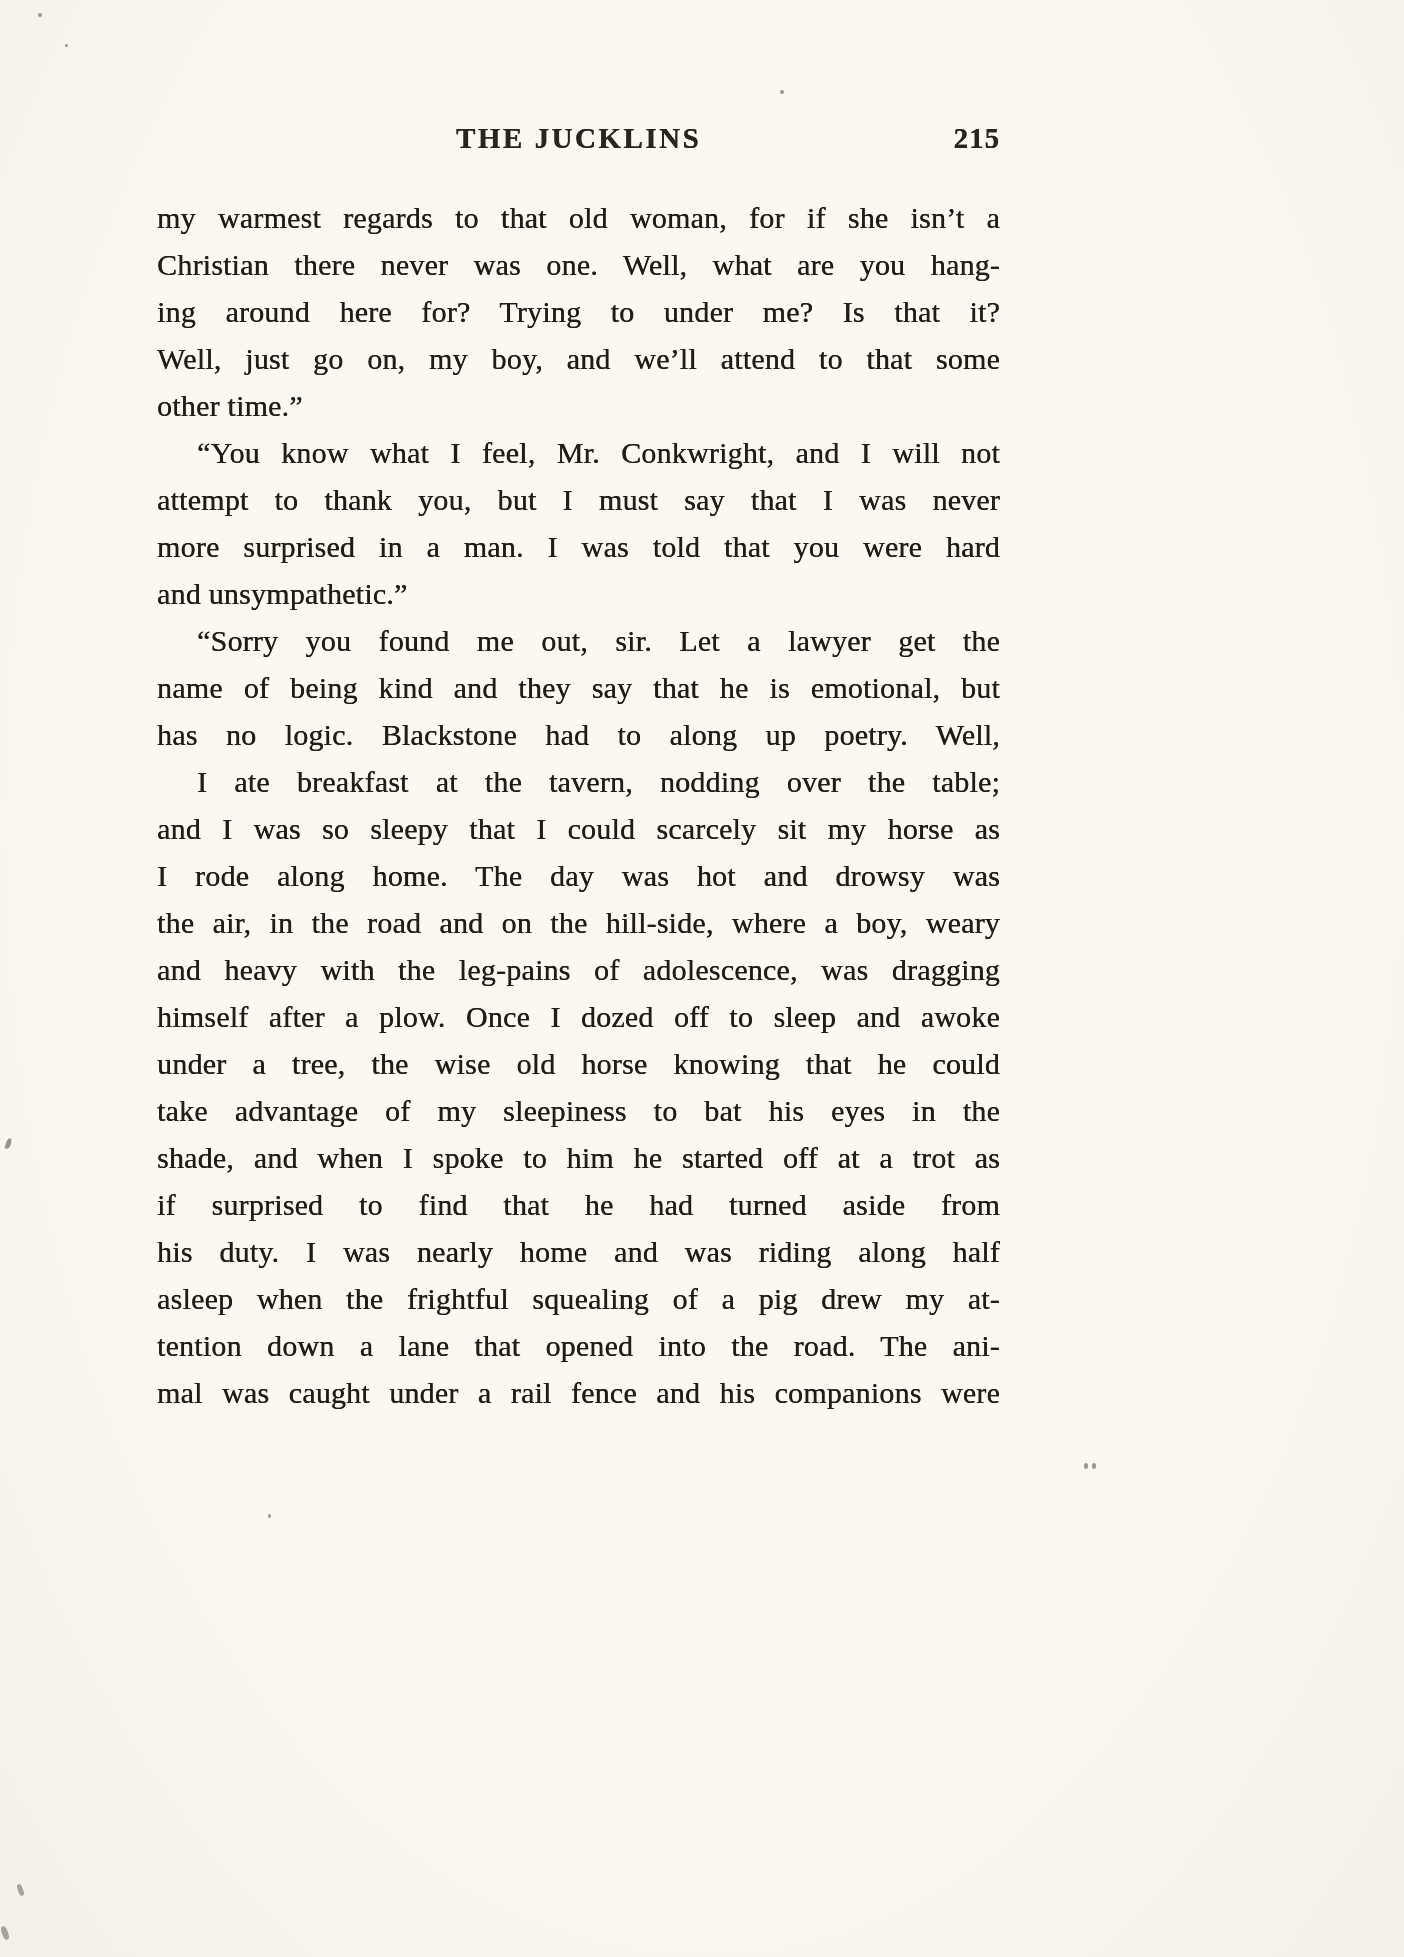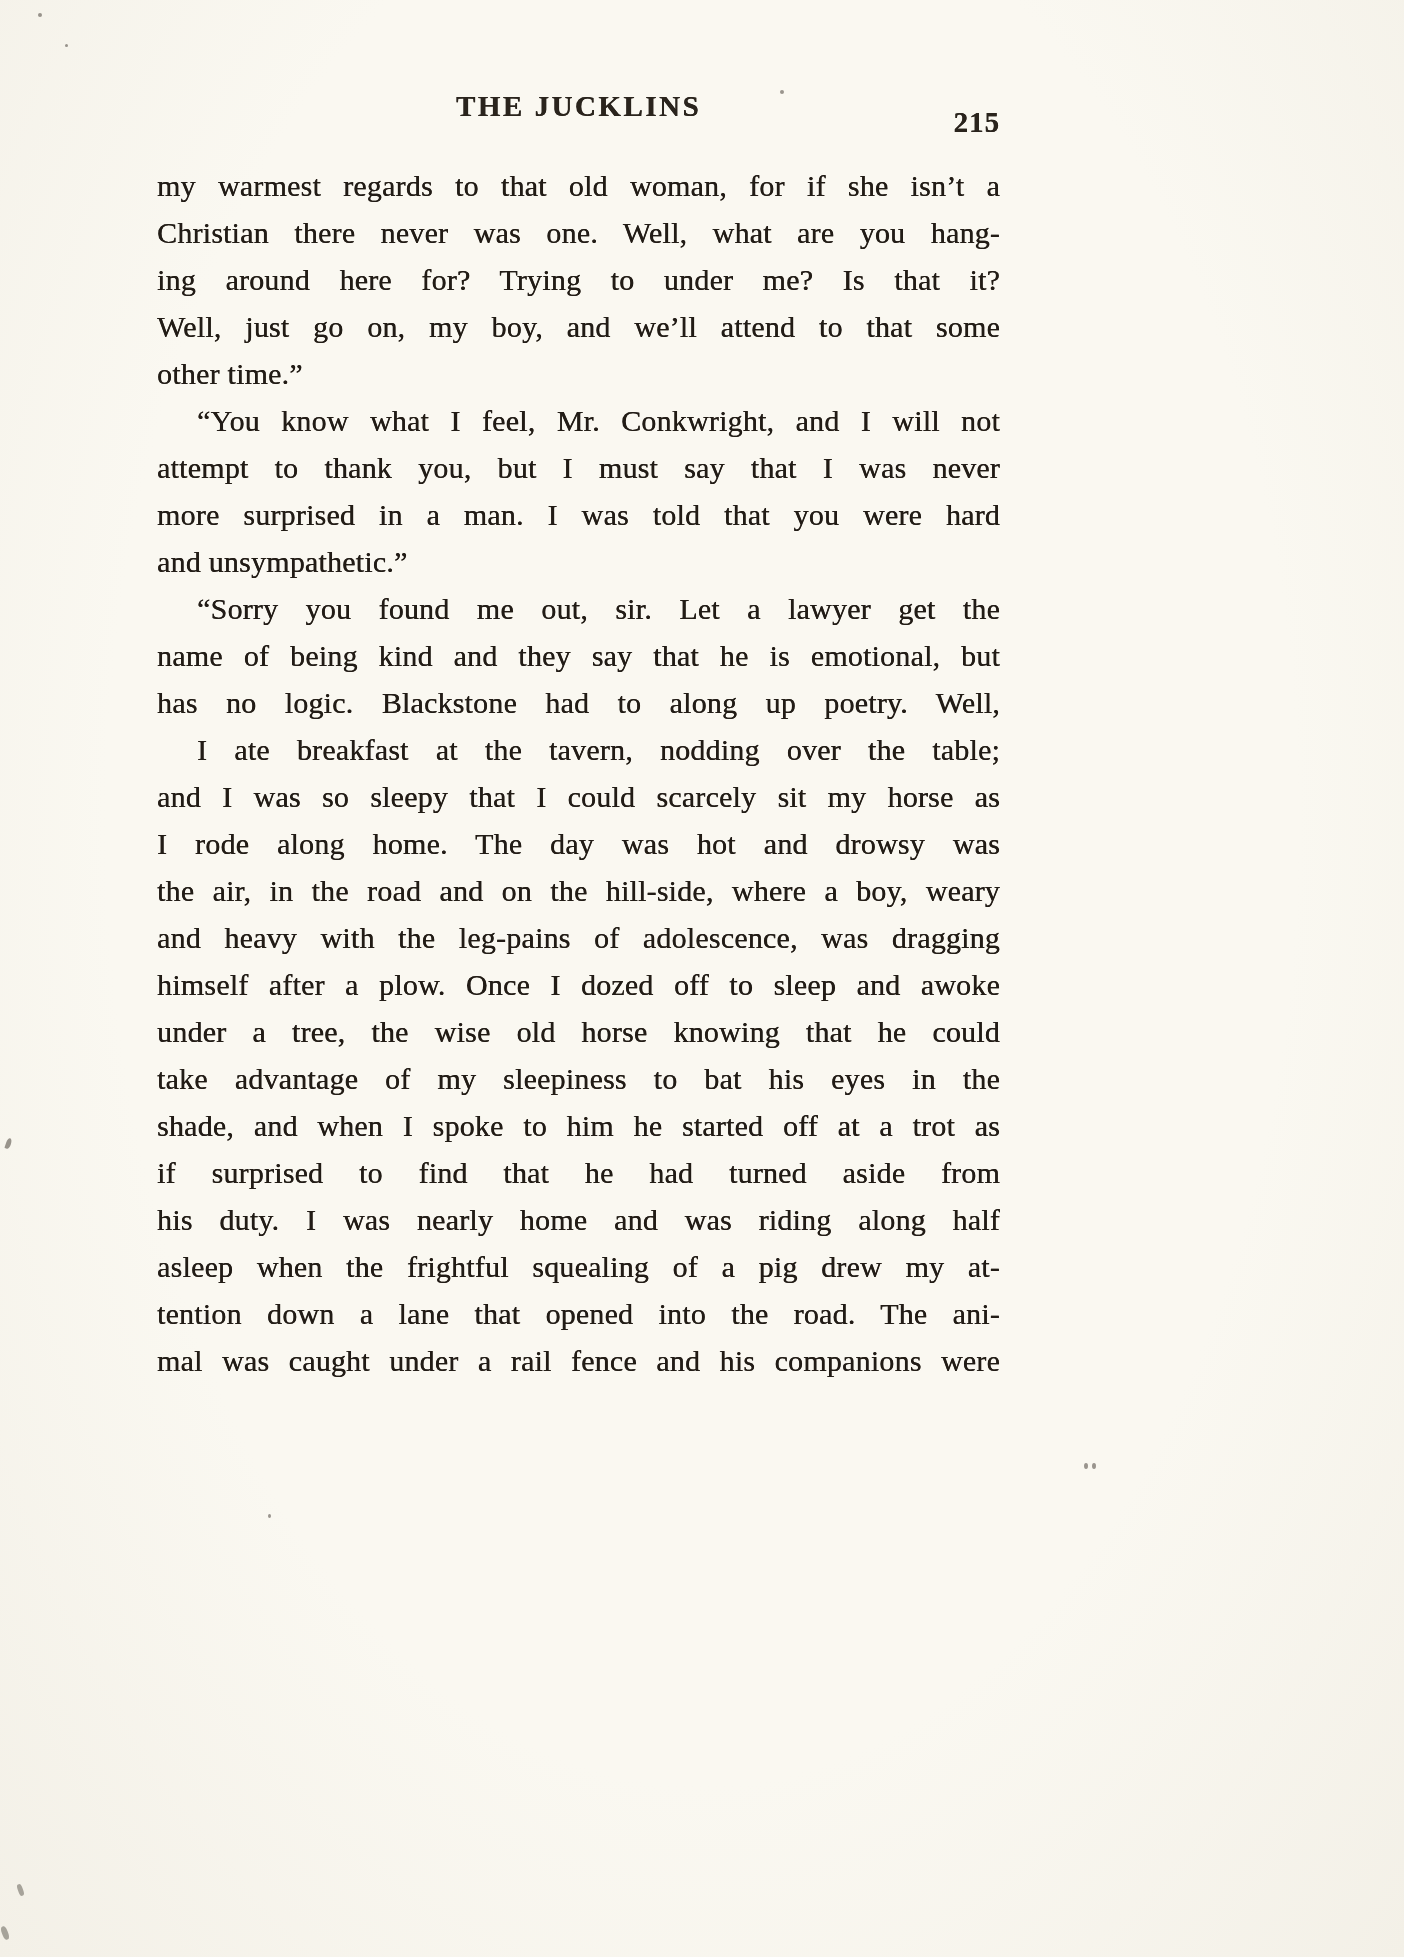--- a/index.html
+++ b/index.html
@@ -18,32 +18,33 @@
   .text-block {
     position:absolute;
     left:157px;
     top:90px;
     width:843px;
   }
   .page-header {
     position:relative;
     height:42px;
     margin-bottom:30px;
+    margin-top:32px;
   }
   .running-title {
     text-align:center;
     font-weight:bold;
     font-size:29px;
     letter-spacing:2.5px;
     color:#2a241d;
     text-shadow:0.3px 0 0 currentColor;
   }
   .page-number {
     position:absolute;
-    right:0; top:16px;
+    right:0; top:0;
     font-weight:bold;
     font-size:29px;
     letter-spacing:1px;
     color:#2a241d;
     text-shadow:0.3px 0 0 currentColor;
   }
   .line {
     font-size:30px;
     line-height:47px;
     letter-spacing:0.2px;

